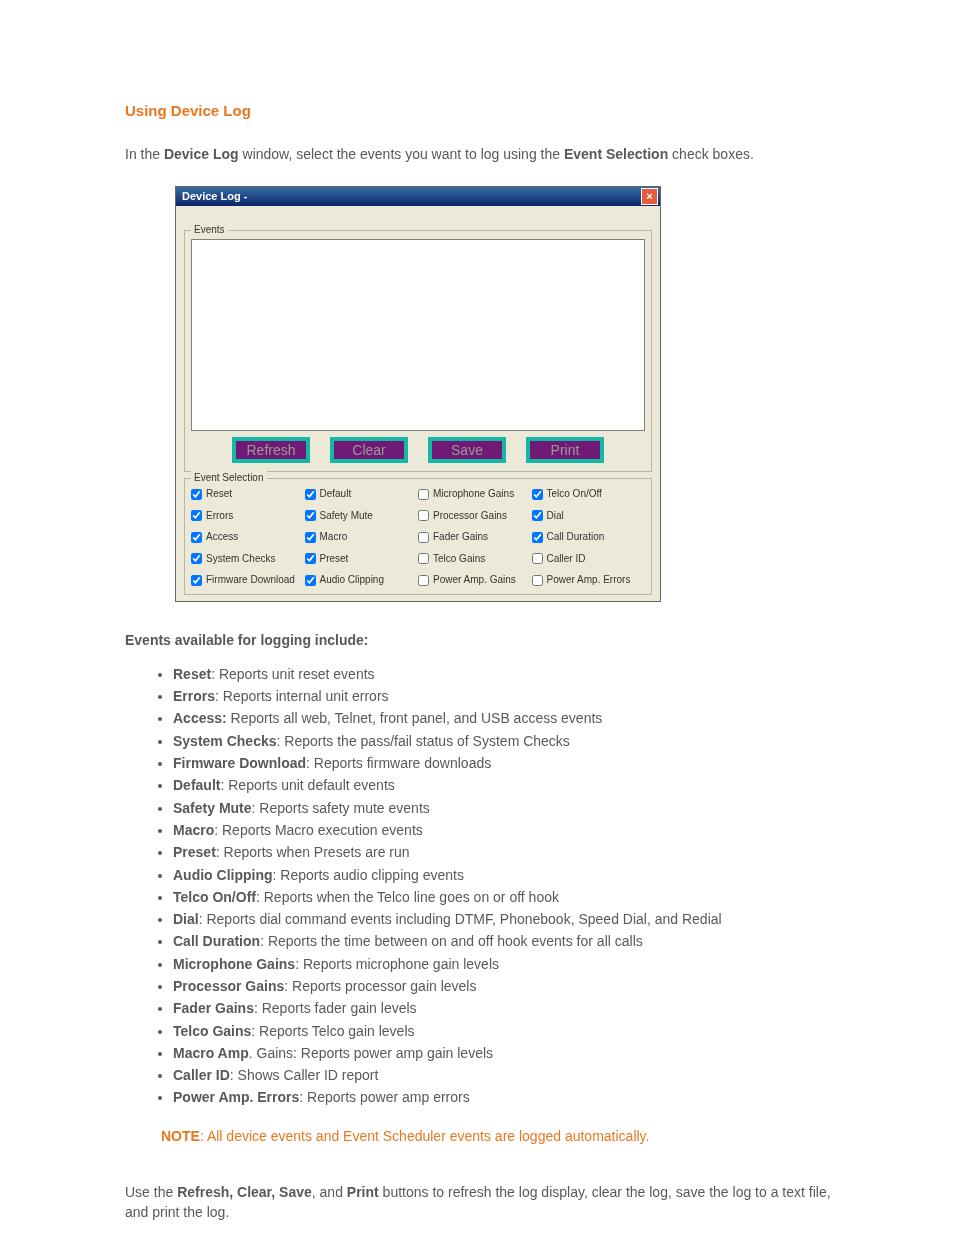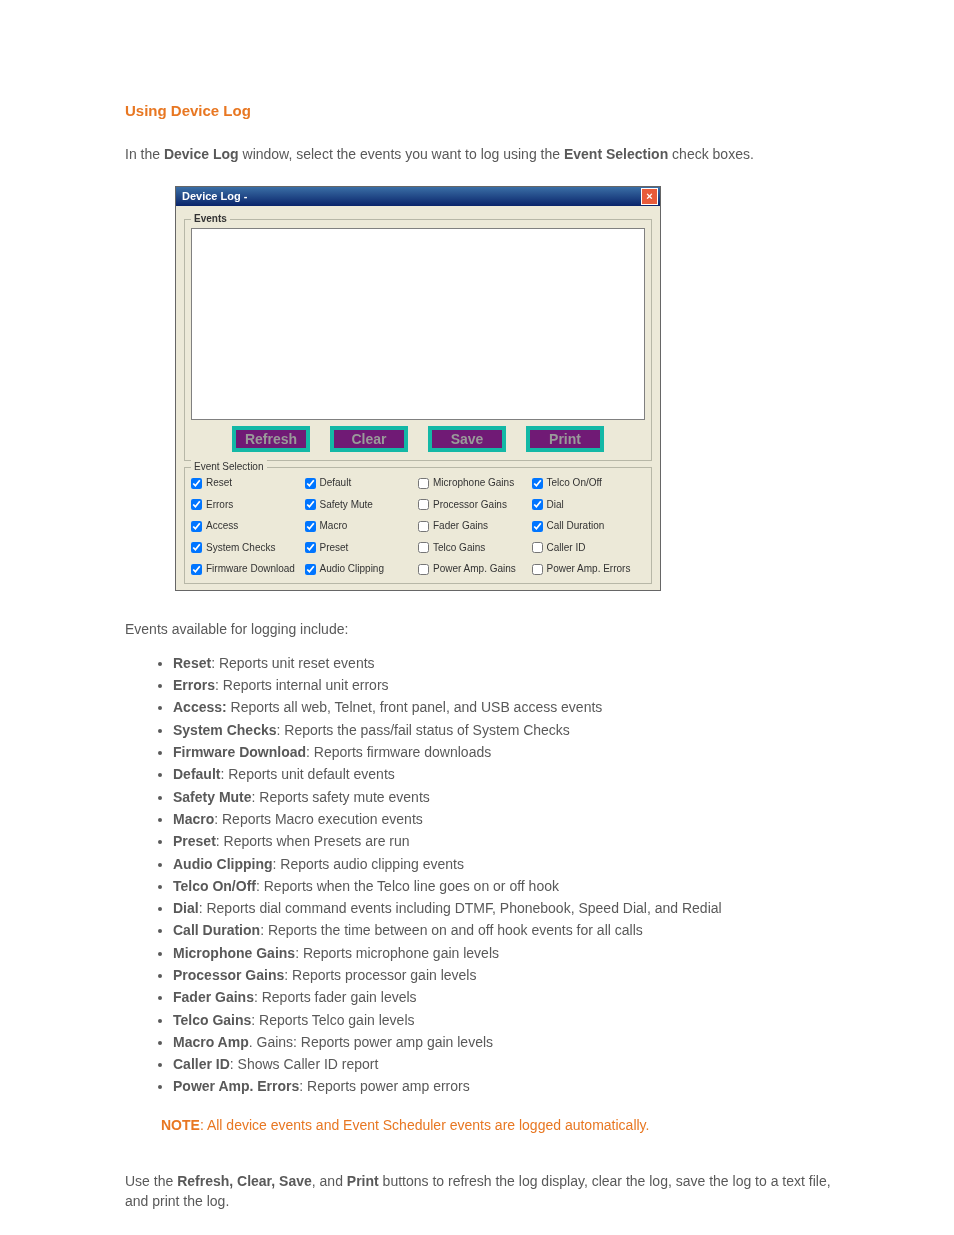--- a/index.html
+++ b/index.html
@@ -70,21 +70,21 @@
   }
   .sel-grid{display:grid;grid-template-columns:repeat(4,1fr);row-gap:7px;}
   .ck{display:flex;align-items:center;gap:4px;font-size:10px;color:#333;}
   .ck input{margin:0;width:11px;height:11px;}
   .closewrap{display:flex;justify-content:flex-end;padding:6px 10px 8px 0;}
   .closebtn{
     width:70px;height:20px;border:1px solid #555;
     background:#efefef;font-size:10px;
     display:flex;align-items:center;justify-content:center;
   }
-  .after{margin:0 0 14px 0;}
+  .after{margin:0 0 14px 0;font-weight:bold;}
   ul.events{margin:0 0 18px 0;padding-left:48px;}
   ul.events li{margin:2px 0;}
   ul.events li .lbl{font-weight:bold;}
   .note{color:var(--accent);margin:0 0 36px 36px;}
   .note .nlabel{font-weight:bold;}
   .final{margin:0 0 24px 0;}
 </style>
 </head>
 <body>
 
@@ -95,21 +95,21 @@
 </p>
 
 <div class="screenshot">
   <div class="titlebar">
     <span>Device Log -</span>
     <span class="closebox">
         <span>×</span>
       </span>
   </div>
 
-  <div class="group" style="margin-top:13px;font-weight:bold;">
+  <div class="group" style="margin-top:24px;">
     <div class="legend">Events</div>
     <div class="eventbox"></div>
     <div class="btnrow">
       <div class="winbtn">Refresh</div>
       <div class="winbtn">Clear</div>
       <div class="winbtn">Save</div>
       <div class="winbtn">Print</div>
     </div>
   </div>
 

